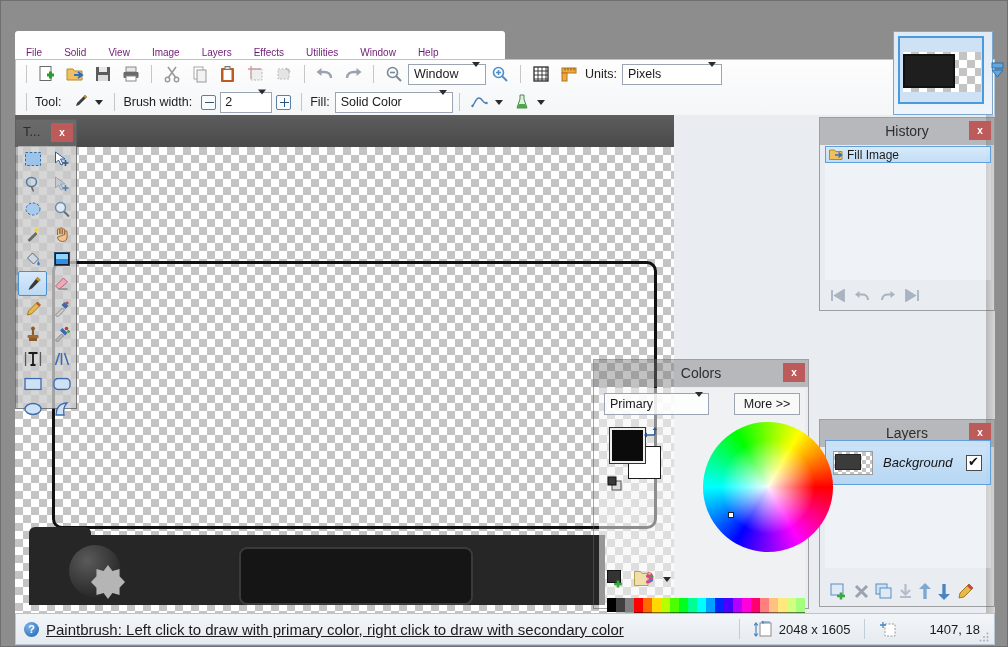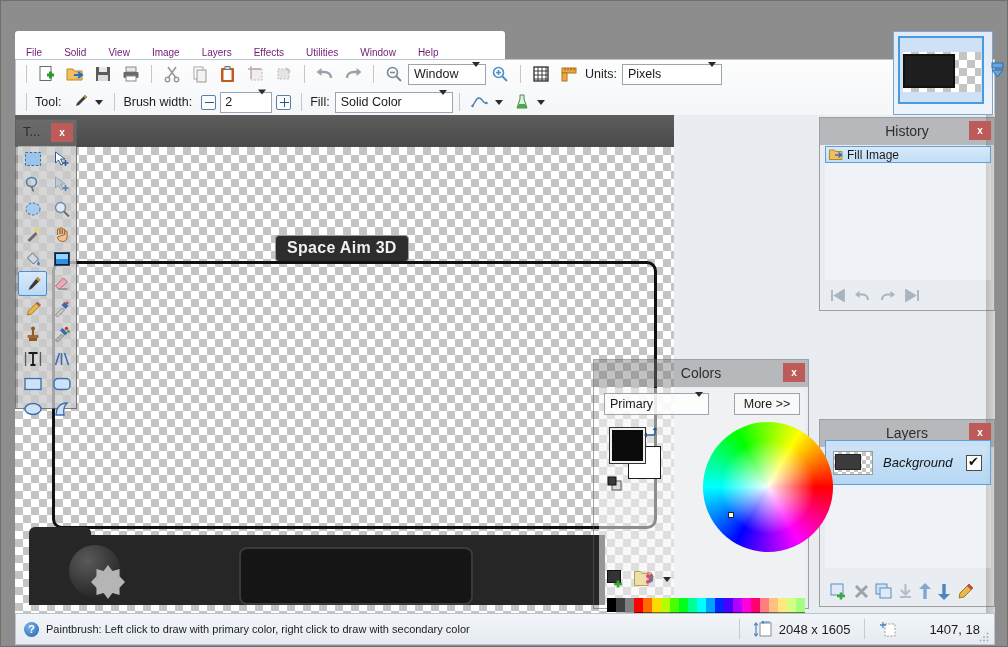--- a/index.html
+++ b/index.html
@@ -305,21 +305,21 @@
     border: 1px solid #b9c5d2;
     display: flex; align-items: center;
   }
   .sb-help { display:flex; align-items:center; margin-left: 8px; }
   .sb-qmark {
     width:15px; height:15px; border-radius:50%;
     background: radial-gradient(circle at 35% 30%, #7db2e8, #1b63ad);
     color:#fff; font-size:11px; font-weight:bold; text-align:center; line-height:15px;
     margin-right:7px;
   }
-  .sb-text { font-size:11px; color:#1b1b1b; }
+  .sb-text { font-size:15px; color:#1b1b1b;text-decoration:underline; }
   .sb-sep { width:1px; height:20px; background:#c3cdd8; }
   .sb-grp { display:flex; align-items:center; gap:6px; font-size:13px; color:#1b1b1b; }
   .sb-grip { position:absolute; right:4px; bottom:3px; width:12px; height:12px; }
 </style>
 </head>
 <body>
 
 <div id="app">
 
 
@@ -504,21 +504,20 @@
       <svg width="13" height="18" viewBox="0 0 13 18">
           <rect x="1" y="1" width="11" height="5" fill="#63a6e0" stroke="#2f6ea8"></rect>
           <path d="M1 8h11l-5.5 7z" fill="#63a6e0" stroke="#2f6ea8"></path>
         </svg>
     </div>
   </div>
 
   <div class="canvas-area">
     <div class="canvas-doc chk">
       <div class="doc-gray"></div>
-      <div class="tooltip-dark">Space Aim 3D</div>
       <div class="screen-frame"></div>
       <div class="dark-bar">
         <div class="bar-tab"></div>
         <div class="bar-circle"></div>
         <div class="bar-star"></div>
         <div class="bar-panel"></div>
       </div>
     </div>
     <div class="doc-scroll-v"></div>
   </div>

